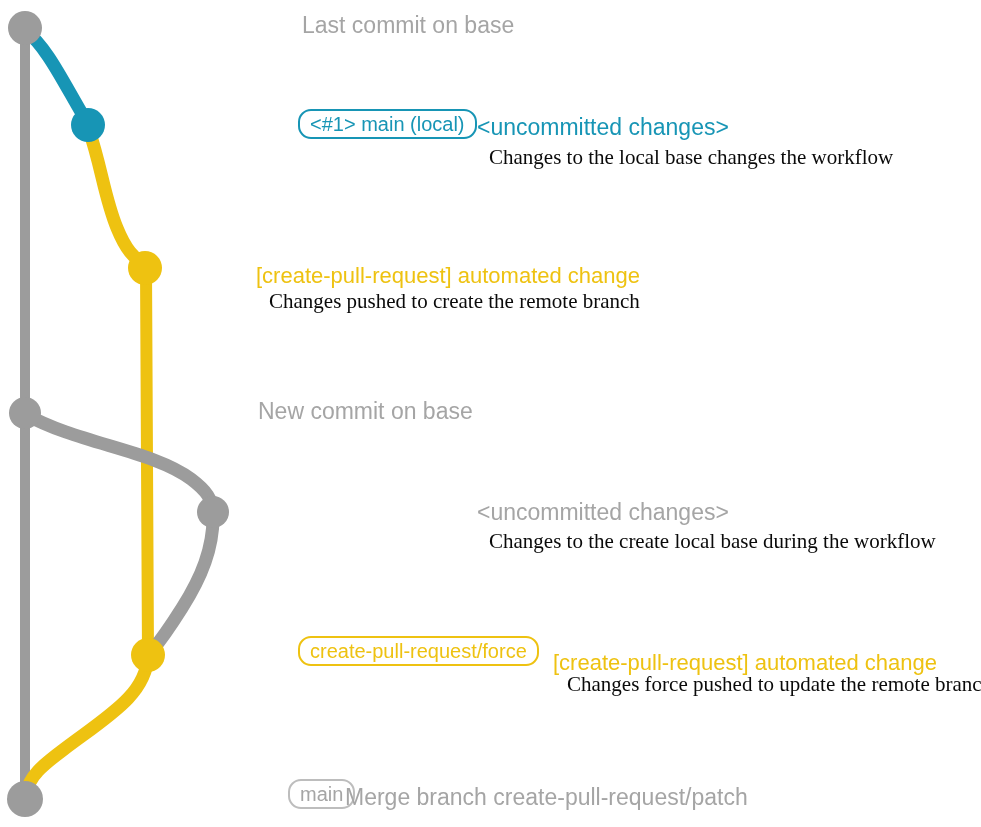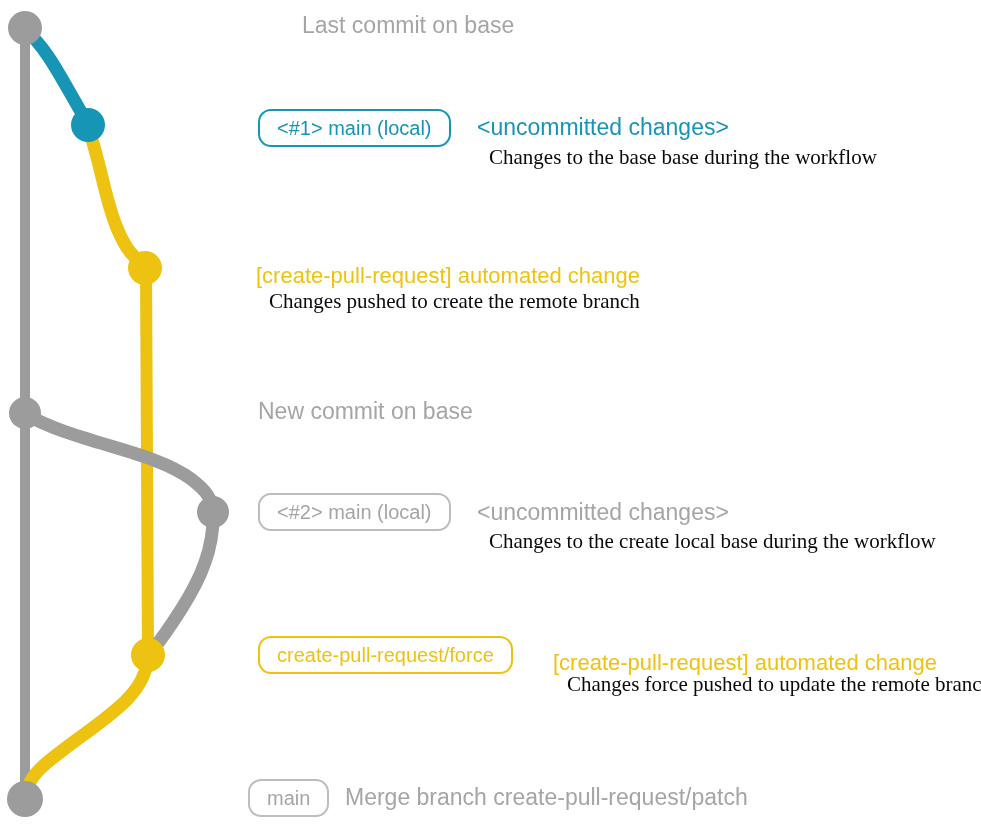--- a/index.html
+++ b/index.html
@@ -15,21 +15,21 @@
     font-family:"Liberation Sans", sans-serif;}
   .stage{position:relative;width:981px;height:827px;}
   svg.graph{position:absolute;left:0;top:0;}
   .txt{position:absolute;white-space:nowrap;line-height:1;}
   .section-label{font-size:23px;color:var(--label_gray);}
   .status-blue{font-size:23px;color:var(--branch_blue);}
   .status-gray{font-size:23px;color:var(--label_gray);}
   .title-yellow{font-size:22px;color:var(--branch_yellow);margin-top:8px;}
   .desc{font-family:"Liberation Serif", serif;font-size:21px;color:var(--text_black);}
   .badge{position:absolute;display:flex;align-items:center;justify-content:center;
-    height:38px;padding:0 17px;border-radius:13px;font-size:20px;background:#fff;white-space:nowrap;}
+    height:30px;padding:0 10px;border-radius:13px;font-size:20px;background:#fff;white-space:nowrap;margin-left:40px;}
   .badge.blue{border:2px solid var(--branch_blue);color:var(--branch_blue);}
   .badge.gray{border:2px solid var(--border_gray);color:var(--label_gray);}
   .badge.yellow{border:2px solid var(--branch_yellow);color:var(--branch_yellow);}
   .stroke-gray{stroke:var(--base_gray);}
   .stroke-blue{stroke:var(--branch_blue);}
   .stroke-yellow{stroke:var(--branch_yellow);}
   .fill-gray{fill:var(--base_gray);}
   .fill-blue{fill:var(--branch_blue);}
   .fill-yellow{fill:var(--branch_yellow);}
 </style>
@@ -60,28 +60,27 @@
     <circle class="fill-gray" cx="25" cy="413" r="16"></circle>
     <circle class="fill-gray" cx="213" cy="512" r="16"></circle>
     <circle class="fill-yellow" cx="148" cy="655" r="17"></circle>
     <circle class="fill-gray" cx="25" cy="799" r="18"></circle>
   </svg>
 
   <div class="txt section-label" style="left:258px;top:14px;margin-left:44px;">Last commit on base</div>
 
   <div class="badge blue" style="left:258px;top:109px;">&lt;#1&gt; main (local)</div>
   <div class="txt status-blue" style="left:477px;top:116px;">&lt;uncommitted changes&gt;</div>
-  <div class="txt desc" style="left:489px;top:147px;">Changes to the base base during the workflow</div>
+  <div class="txt desc" style="left:489px;top:147px;">Changes to the local base changes the workflow</div>
 
   <div class="txt title-yellow" style="left:256px;top:257px;">[create-pull-request] automated change</div>
   <div class="txt desc" style="left:269px;top:291px;">Changes pushed to create the remote branch</div>
 
   <div class="txt section-label" style="left:258px;top:400px;">New commit on base</div>
 
-  <div class="badge gray" style="left:258px;top:493px;">&lt;#2&gt; main (local)</div>
   <div class="txt status-gray" style="left:477px;top:501px;">&lt;uncommitted changes&gt;</div>
   <div class="txt desc" style="left:489px;top:531px;">Changes to the create local base during the workflow</div>
 
   <div class="badge yellow" style="left:258px;top:636px;">create-pull-request/force</div>
   <div class="txt title-yellow" style="left:553px;top:644px;">[create-pull-request] automated change</div>
   <div class="txt desc" style="left:567px;top:674px;">Changes force pushed to update the remote branch</div>
 
   <div class="badge gray" style="left:248px;top:779px;">main</div>
   <div class="txt section-label" style="left:345px;top:786px;text-align:center;">Merge branch create-pull-request/patch</div>
 

